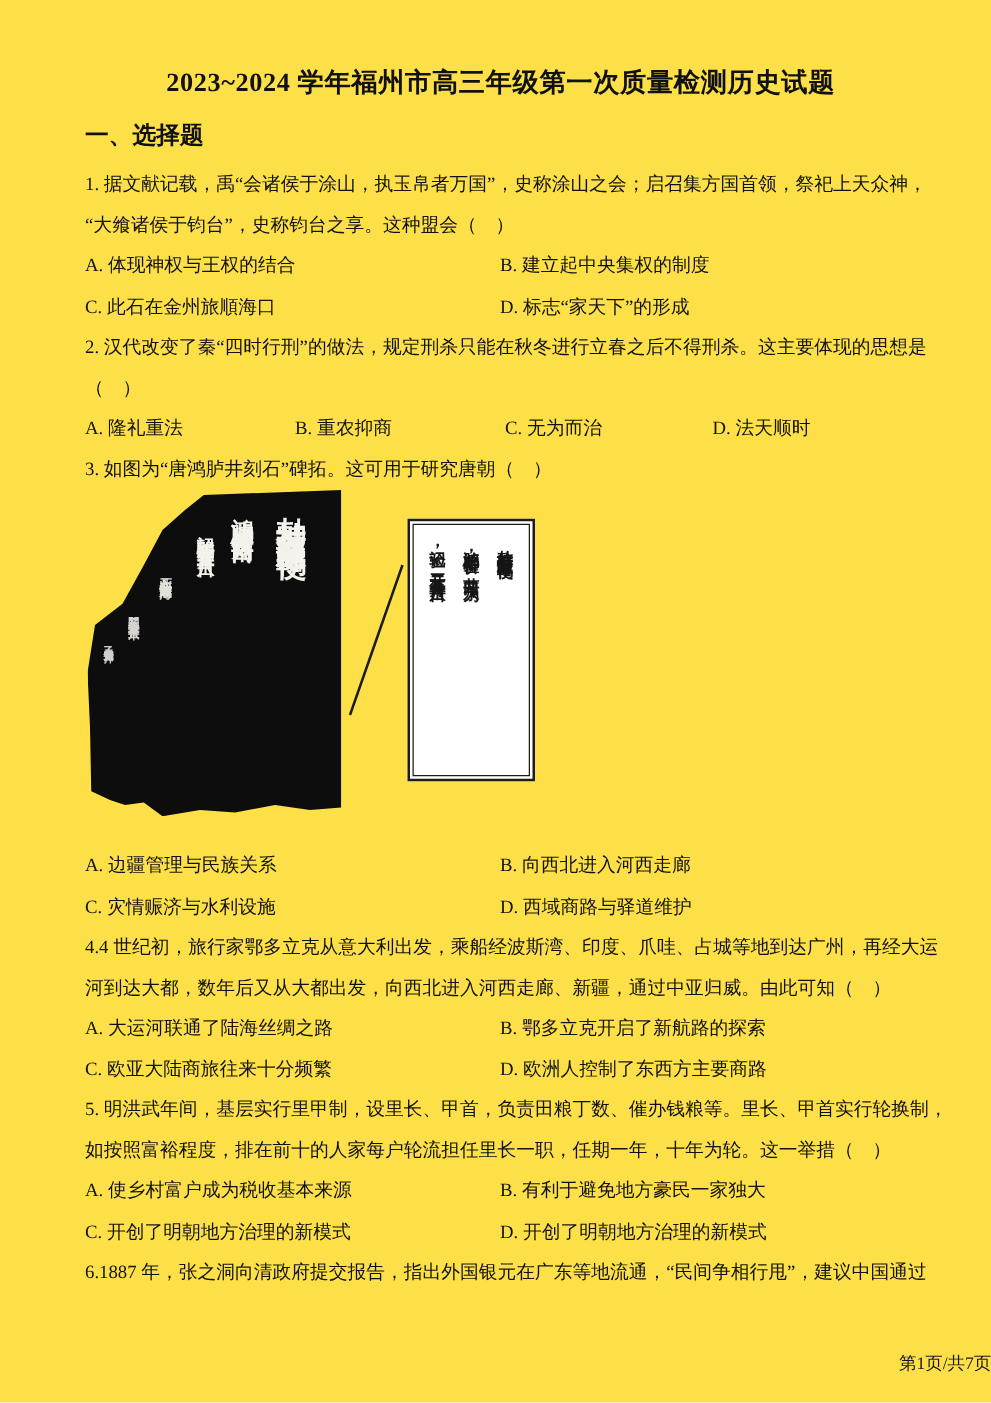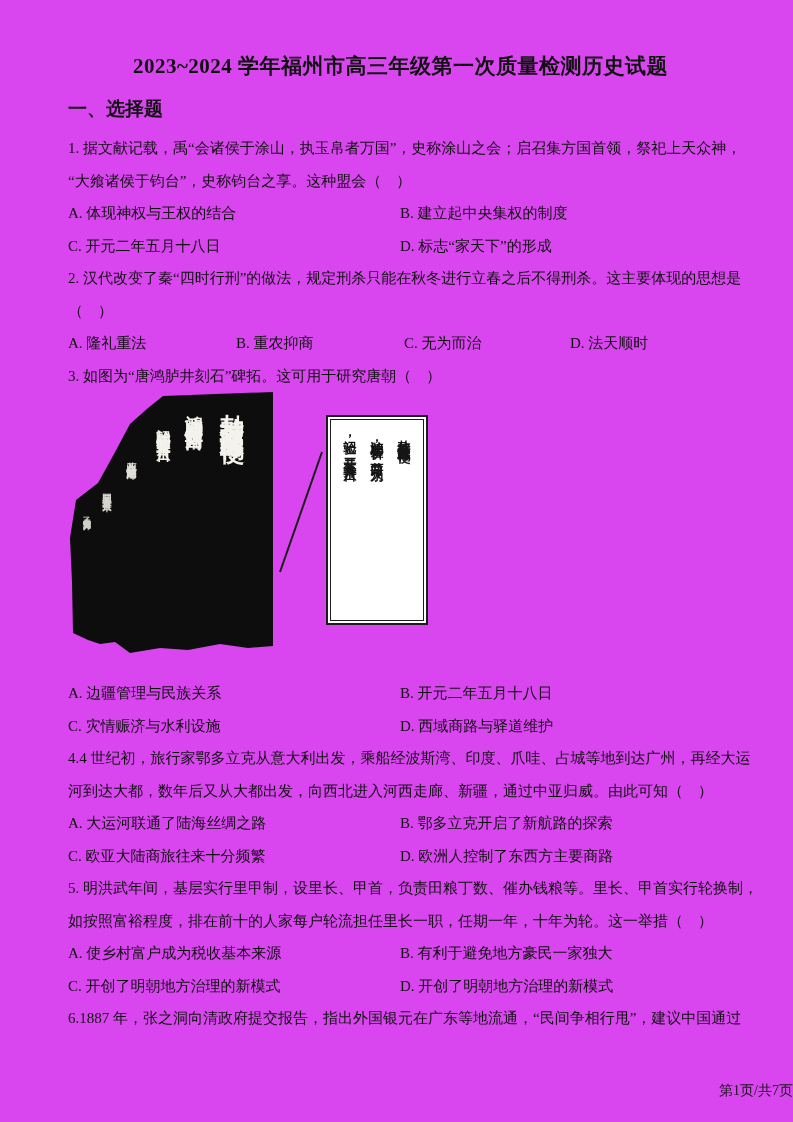--- a/index.html
+++ b/index.html
@@ -1,21 +1,21 @@
 <!DOCTYPE html>
 <html><head>
 <meta charset="utf-8">
 <style>
   * { margin:0; padding:0; box-sizing:border-box; }
   html,body { background:#ffffff; }
   .page {
     position:relative;
     width:793px; height:1122px;
     margin:0 auto;
-    background:#d946ef;
+    background:#fde047;
     font-family:"Liberation Serif","DejaVu Serif",serif;
     color:#111111;
     overflow:hidden;
   }
   .content { padding:0 60px 0 68px; }
 
   .title {
     margin-top:50px;
     text-align:center;
     font-size:21px;
@@ -117,21 +117,21 @@
 
     <div class="section-head">一、选择题</div>
 
     <div class="ln first-ln">1. 据文献记载，禹“会诸侯于涂山，执玉帛者万国”，史称涂山之会；启召集方国首领，祭祀上天众神，</div>
     <div class="ln">“大飨诸侯于钧台”，史称钧台之享。这种盟会（　）</div>
     <div class="ln row">
       <span class="c2">A. 体现神权与王权的结合</span>
       <span>B. 建立起中央集权的制度</span>
     </div>
     <div class="ln row">
-      <span class="c2">C. 开元二年五月十八日</span>
+      <span class="c2">C. 此石在金州旅順海口</span>
       <span>D. 标志“家天下”的形成</span>
     </div>
 
     <div class="ln">2. 汉代改变了秦“四时行刑”的做法，规定刑杀只能在秋冬进行立春之后不得刑杀。这主要体现的思想是</div>
     <div class="ln">（　）</div>
     <div class="ln row">
       <span class="c4a">A. 隆礼重法</span>
       <span class="c4b">B. 重农抑商</span>
       <span class="c4c">C. 无为而治</span>
       <span>D. 法天顺时</span>
@@ -155,21 +155,21 @@
         <div class="cap-box-inner">
           <div class="cap-text">敕持节宣劳靺鞨使、
 鸿胪卿崔忻，井两口永为
 记验，开元二年五月十八日</div>
         </div>
       </div>
     </div>
 
     <div class="ln row">
       <span class="c2">A. 边疆管理与民族关系</span>
-      <span>B. 开元二年五月十八日</span>
+      <span>B. 向西北进入河西走廊</span>
     </div>
     <div class="ln row">
       <span class="c2">C. 灾情赈济与水利设施</span>
       <span>D. 西域商路与驿道维护</span>
     </div>
 
     <div class="ln">4.4 世纪初，旅行家鄂多立克从意大利出发，乘船经波斯湾、印度、爪哇、占城等地到达广州，再经大运</div>
     <div class="ln">河到达大都，数年后又从大都出发，向西北进入河西走廊、新疆，通过中亚归威。由此可知（　）</div>
     <div class="ln row">
       <span class="c2">A. 大运河联通了陆海丝绸之路</span>

